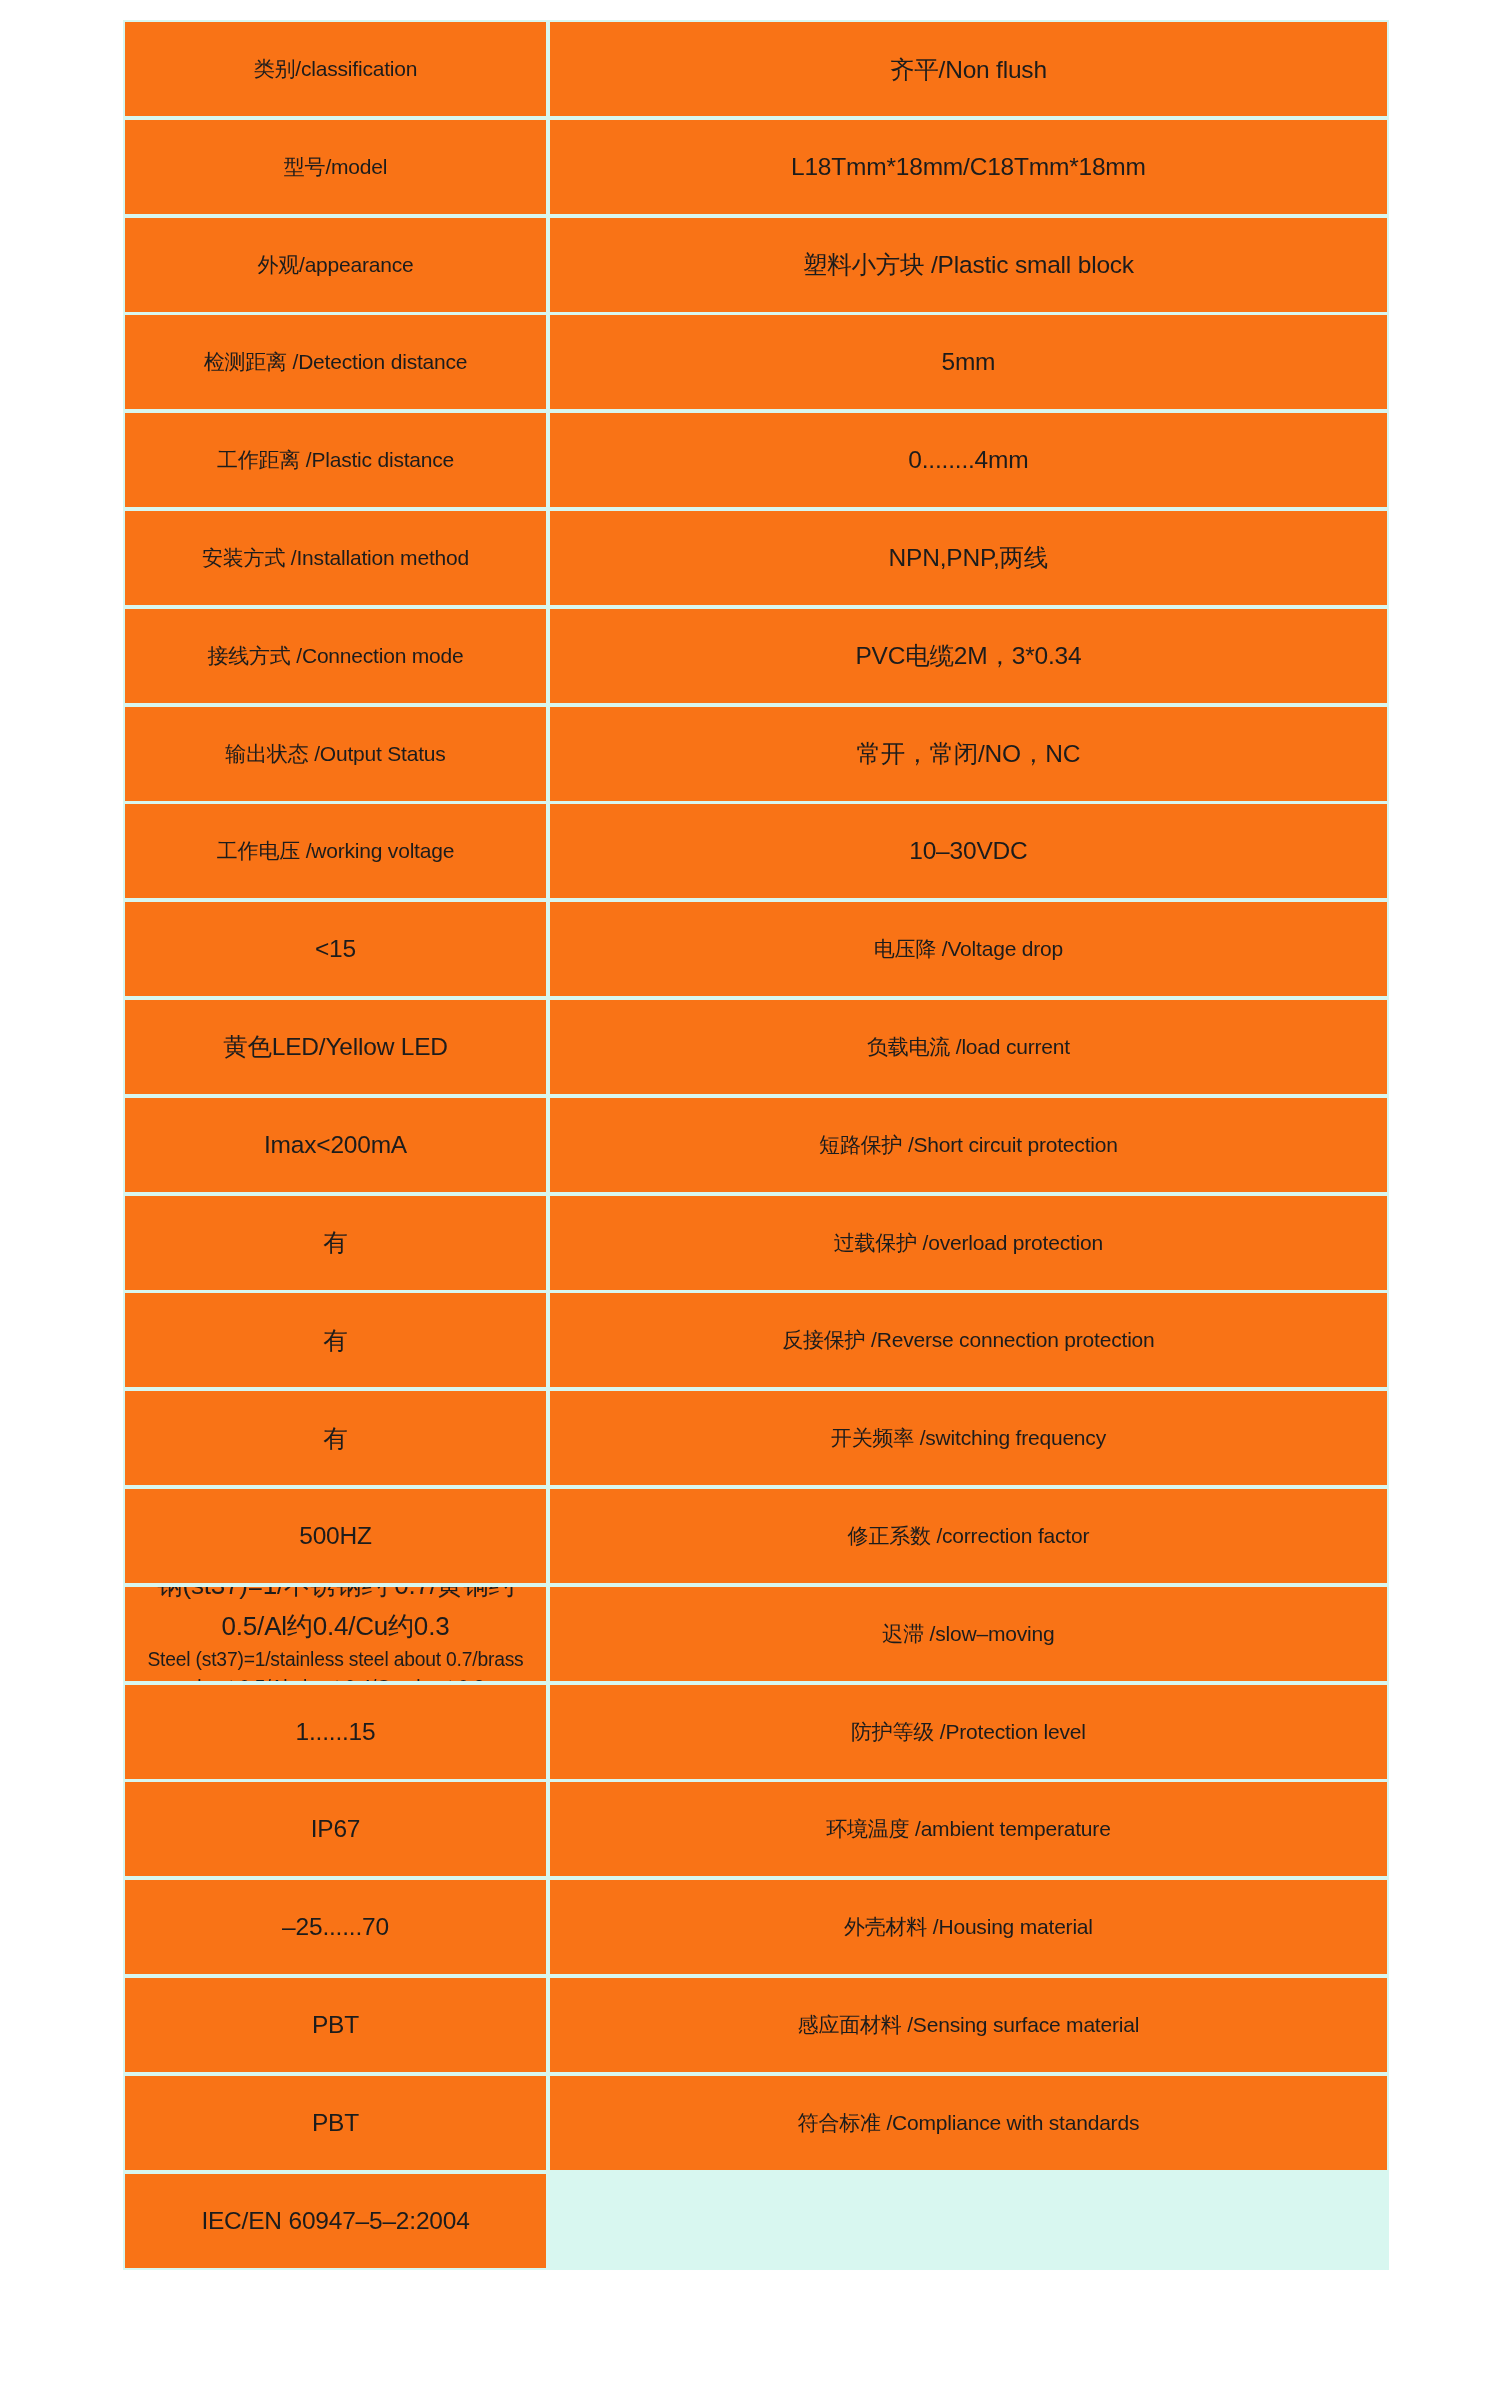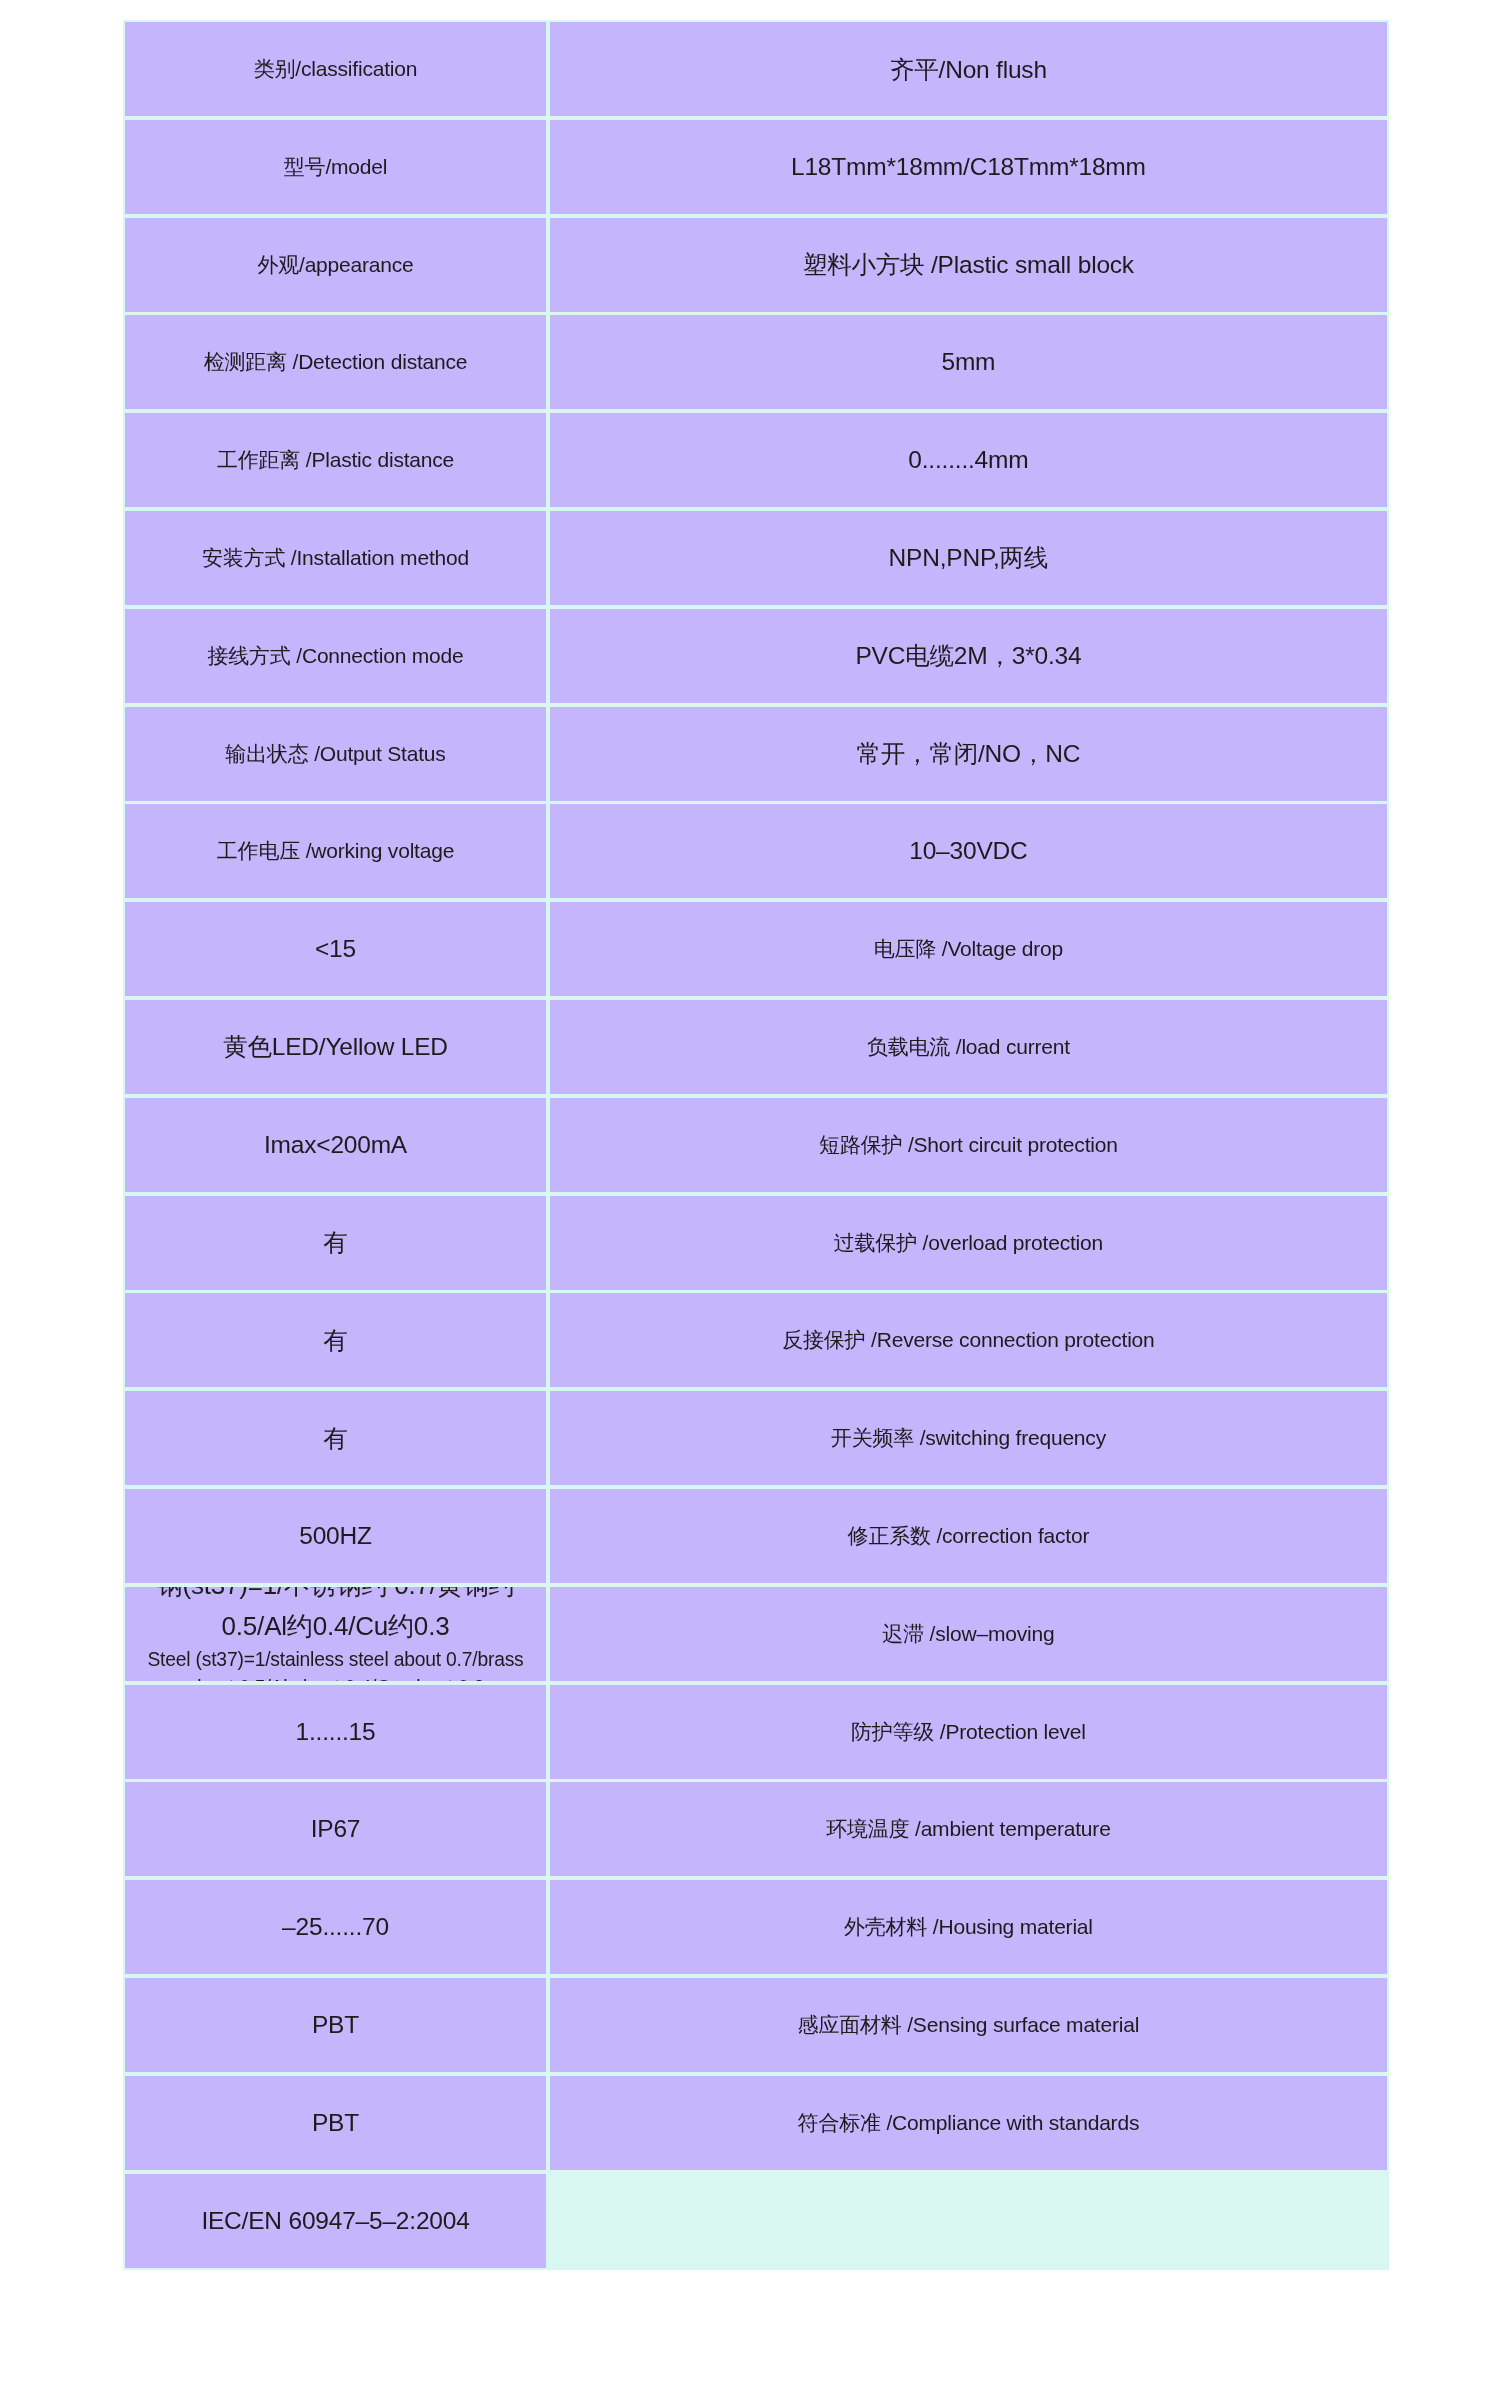--- a/index.html
+++ b/index.html
@@ -18,21 +18,21 @@
     width: 1266px;
     box-sizing: border-box;
     background: #d8f7f0;           
     border: 2.8px solid #d8f7f0;
     display: grid;
     grid-template-columns: 421px 1fr;
     grid-auto-rows: 94px;
     gap: 3.8px;
   }
   .cell {
-    background: #c4b5fd;
+    background: #f97316;
     display: flex;
     flex-direction: column;
     align-items: center;
     justify-content: center;
     text-align: center;
     padding: 0 5.6px;
     box-sizing: border-box;
     letter-spacing: -0.2px;
     overflow: hidden;
   }

